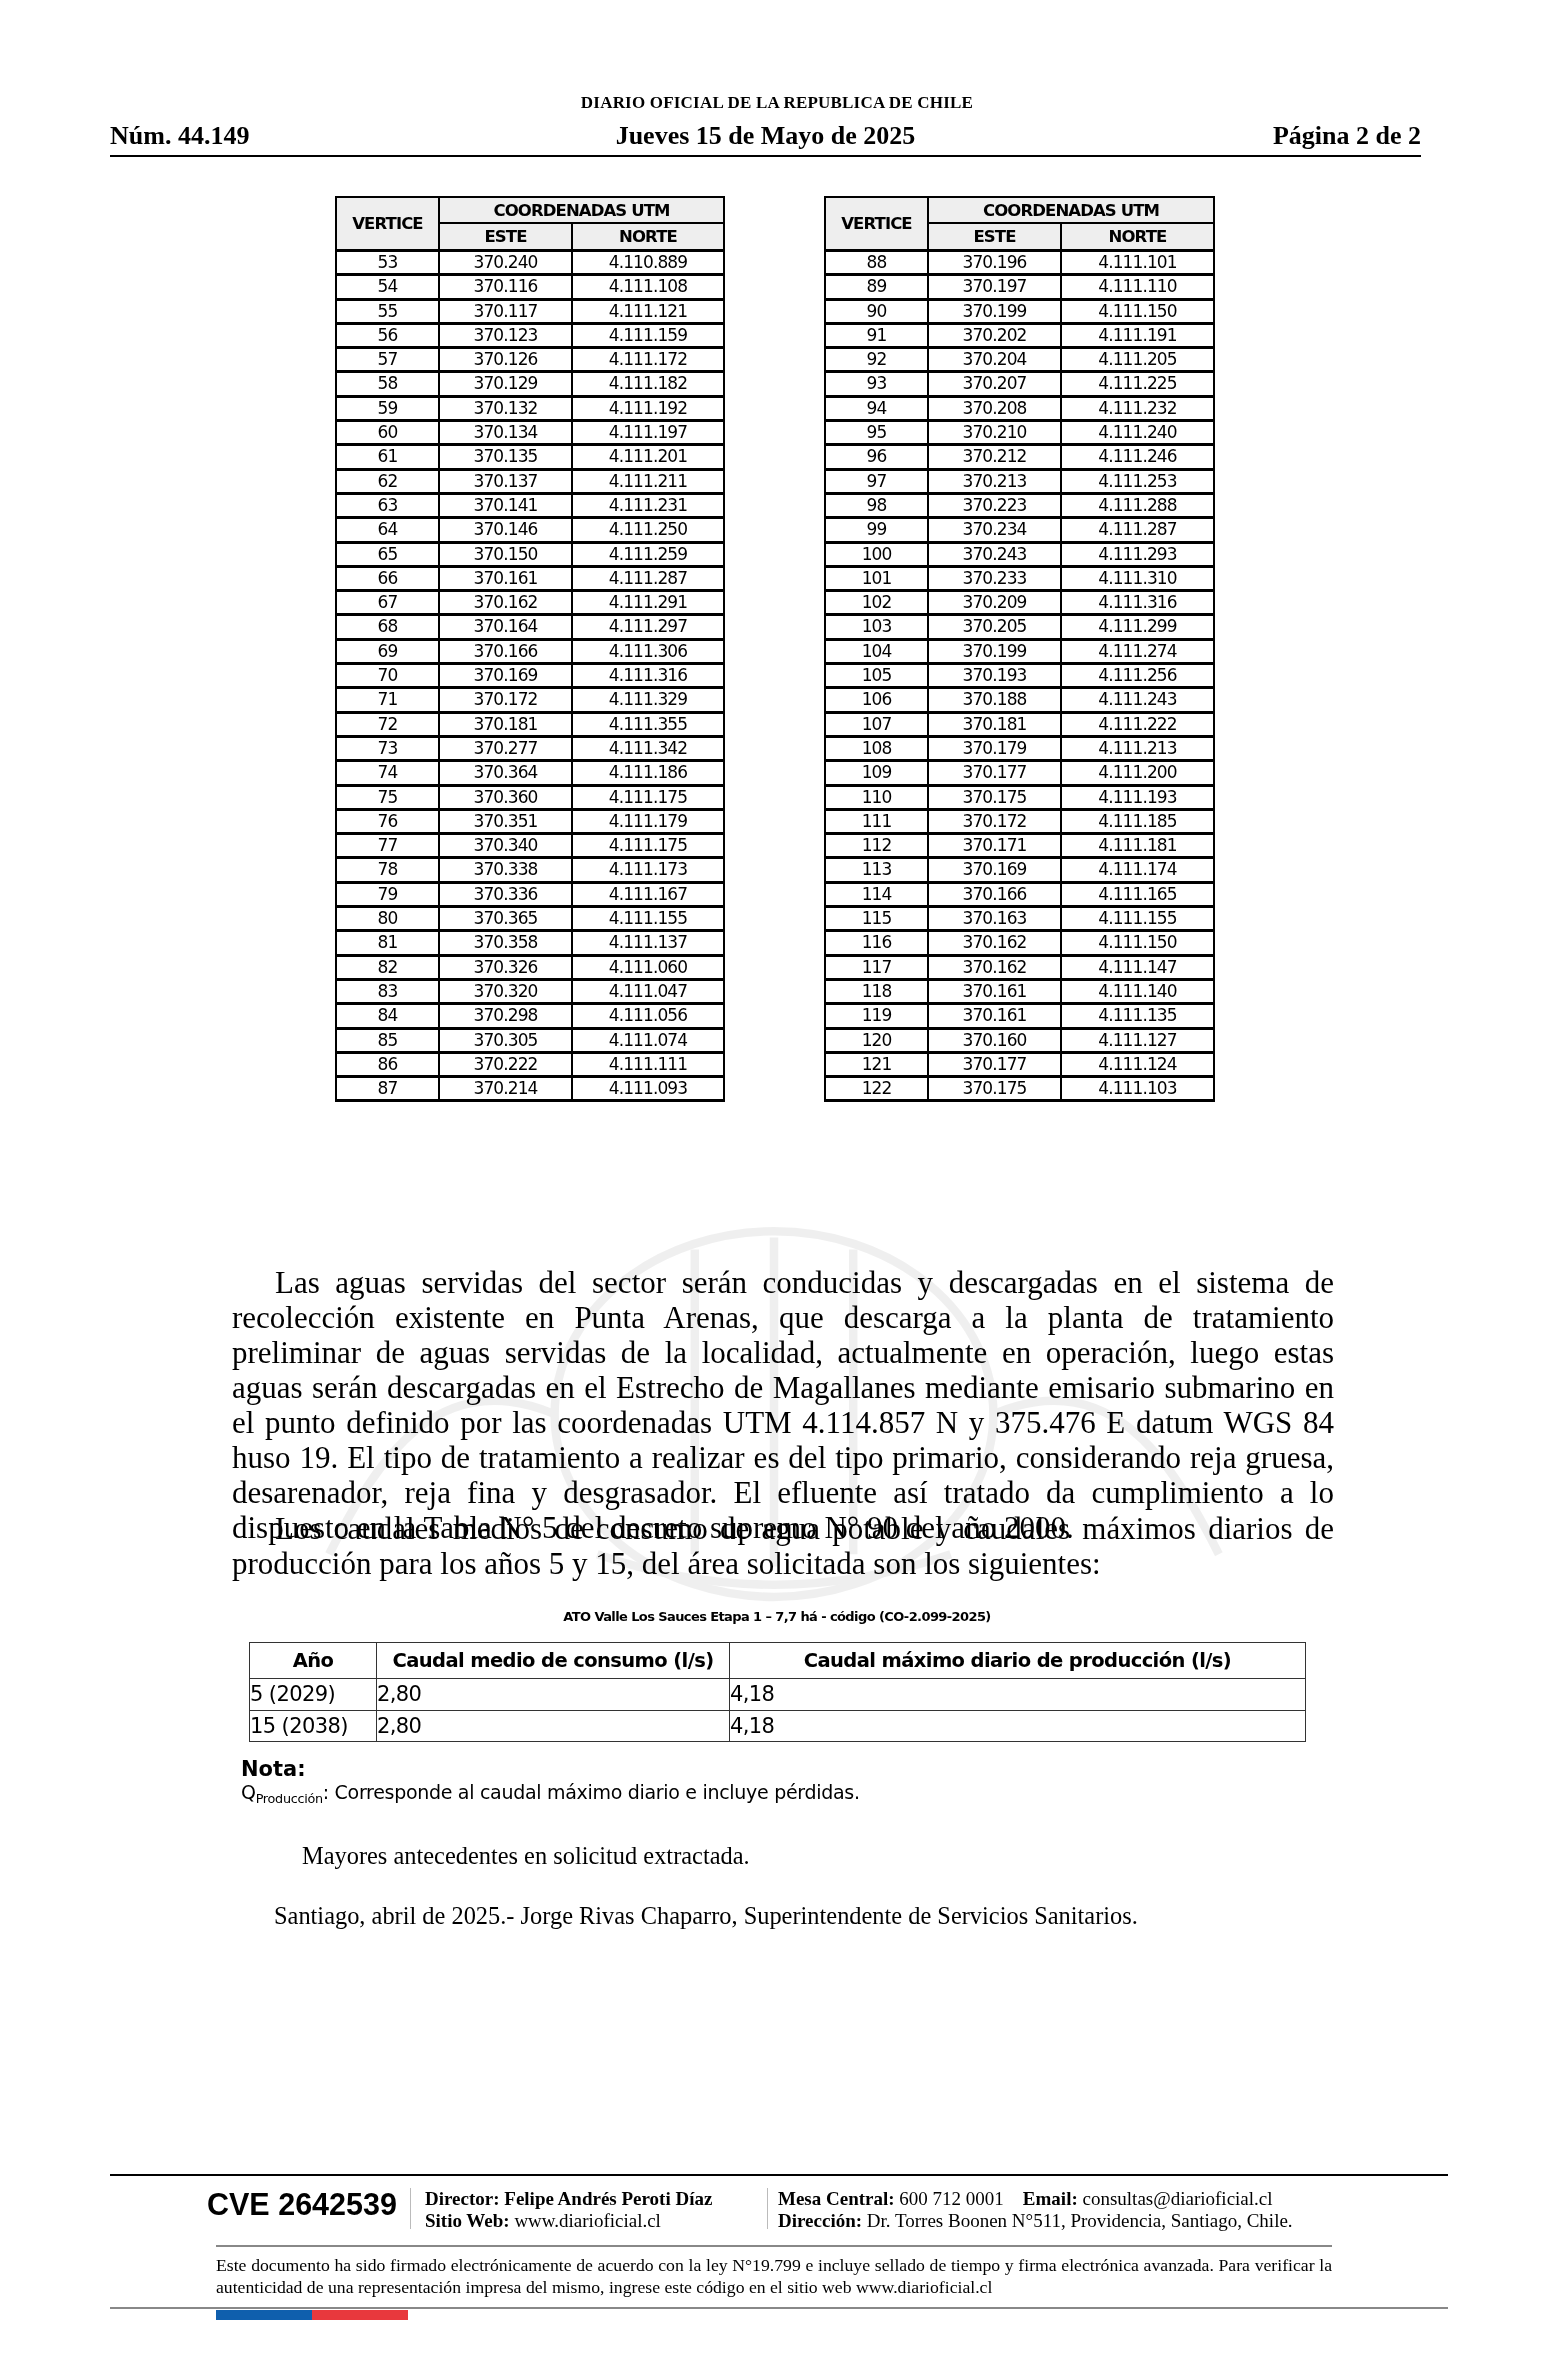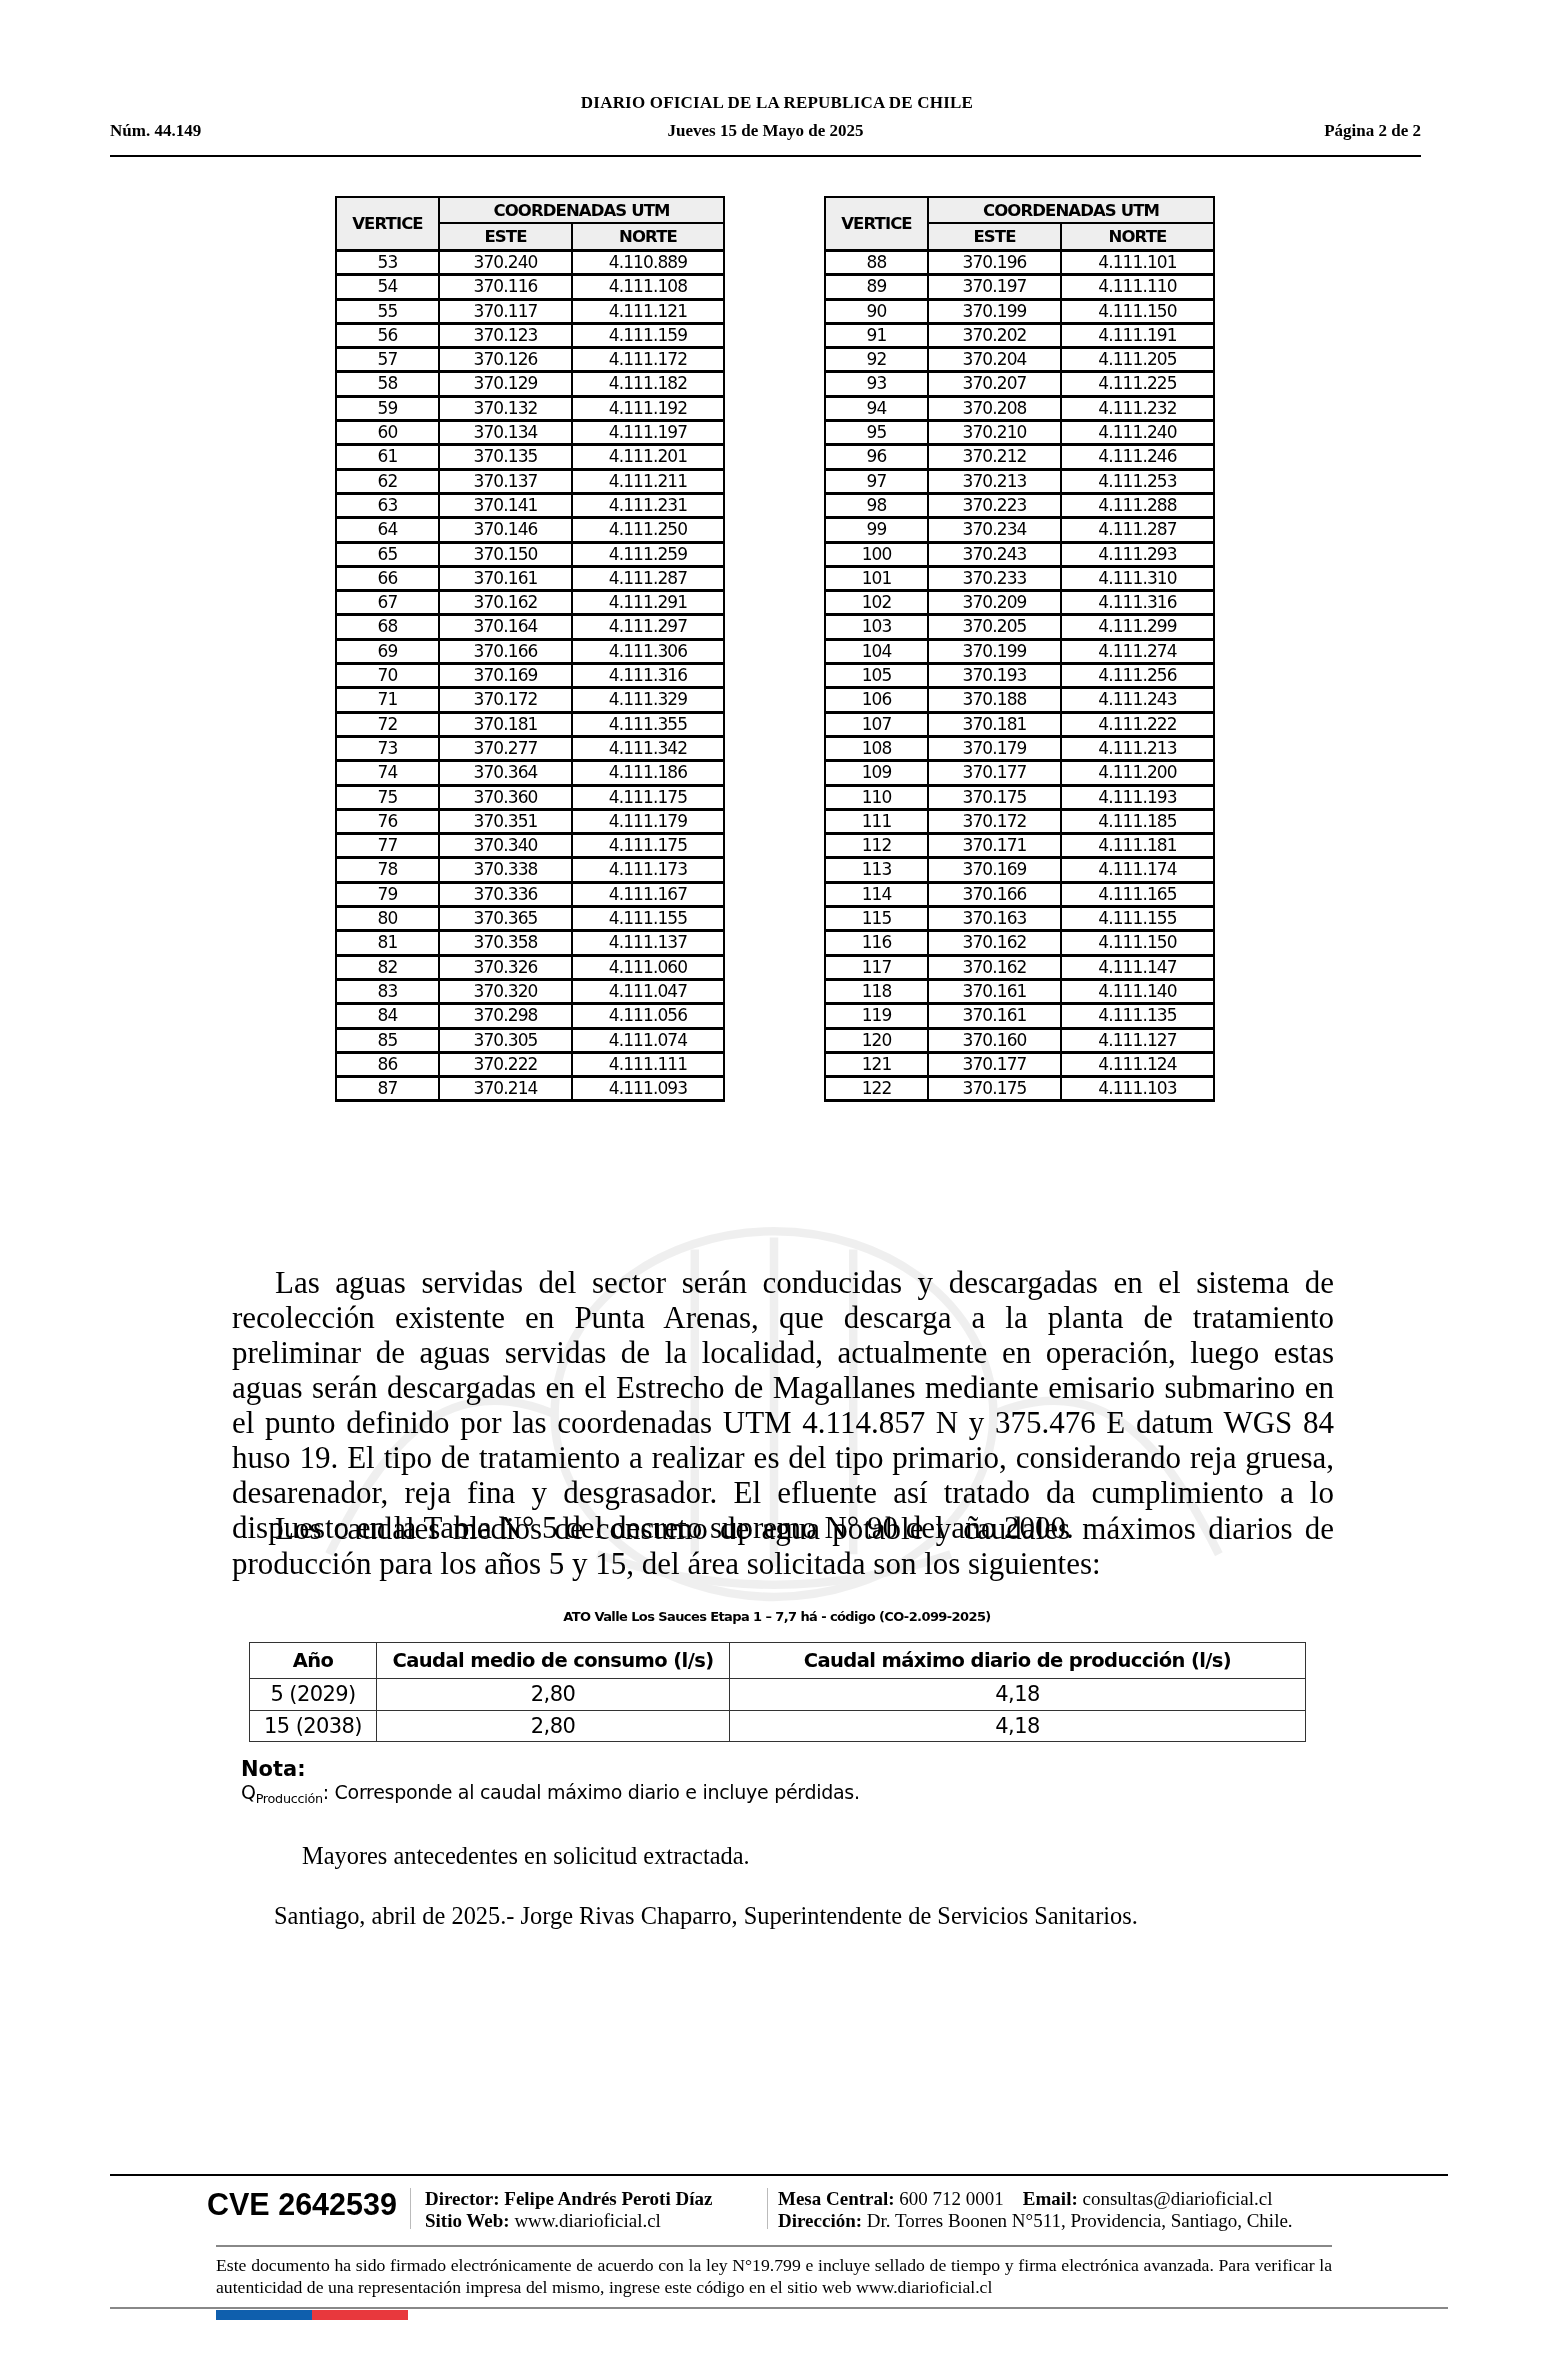--- a/index.html
+++ b/index.html
@@ -1,21 +1,21 @@
 <!DOCTYPE html>
 <html style="font-size:9.8px"><head>
 <meta charset="utf-8">
 <style>
   html, body { margin: 0; padding: 0; background: #ffffff; }
   body { width: 1554px; height: 2377px; position: relative; overflow: hidden; color: #000; }
   .serif { font-family: "Liberation Serif", "DejaVu Serif", serif; }
 
   
   #hdr-title { position: absolute; top: 93px; left: 0; width: 1554px; text-align: center; font-size: 17px; font-weight: bold; letter-spacing: 0.2px; }
-  #hdr-row { position: absolute; top: 121px; left: 110px; width: 1311px; height: 28px; font-size: 17px; font-weight: bold; }
+  #hdr-row { position: absolute; top: 121px; left: 110px; width: 1311px; height: 28px; font-size: 26px; font-weight: bold; }
   #hdr-num { position: absolute; left: 0; top: 0; }
   #hdr-date { position: absolute; left: 0; width: 1311px; text-align: center; top: 0; }
   #hdr-page { position: absolute; right: 0; top: 0; }
   #hdr-rule { position: absolute; top: 155px; left: 110px; width: 1311px; height: 2.4px; background: #000; }
 
   
   #watermark { position: absolute; left: 256px; top: 1213px; width: 1036px; height: 390px; opacity: 0.06; pointer-events: none; }
 
   
   .utm { position: absolute; top: 196px; border-collapse: collapse; font-family: "DejaVu Sans", "Liberation Sans", sans-serif; }
@@ -29,21 +29,21 @@
   .utm col.cv { width: 102px; }
   .utm col.ce { width: 133px; }
 
   
   .para { position: absolute; left: 232px; width: 1102px; font-size: 31px; line-height: 35px; text-align: justify; text-indent: 43px; }
   #p1 { top: 1265px; }
   #p2 { top: 1511px; }
   #flow-title { position: absolute; top: 1609px; left: 0; width: 1554px; text-align: center; font-family: "DejaVu Sans", sans-serif; font-weight: bold; font-size: 13px; letter-spacing: -0.6px; }
   #flow { position: absolute; left: 249px; top: 1642px; width: 1057px; border-collapse: collapse; font-family: "DejaVu Sans", sans-serif; }
   #flow th { border: 1.8px solid #333; font-weight: bold; font-size: 19.5px; letter-spacing: -0.6px; height: 35px; padding: 0; }
-  #flow td { border: 1.8px solid #333; font-size: 21px; letter-spacing: -0.6px; text-align: center; height: 30.5px; padding: 0; }
+  #flow td { border: 1.8px solid #333; font-size: 21px; letter-spacing: -0.6px; height: 30.5px; padding: 0; }
   #flow th.y { width: 126px; }
   #flow th.m { width: 352px; }
   #nota-label { position: absolute; top: 1757px; left: 241px; font-family: "DejaVu Sans", sans-serif; font-weight: bold; font-size: 21px; }
   #nota-text { position: absolute; top: 1781px; left: 241px; font-family: "DejaVu Sans", sans-serif; font-size: 19px; letter-spacing: -0.3px; }
   #nota-text .sub { font-size: 12.8px; vertical-align: -3.7px; letter-spacing: -0.3px; }
   .line { position: absolute; left: 274px; font-size: 24.4px; white-space: nowrap; }
   #mayores { top: 1842px; margin-left: 28px; }
   #santiago { top: 1902px; }
 
   

